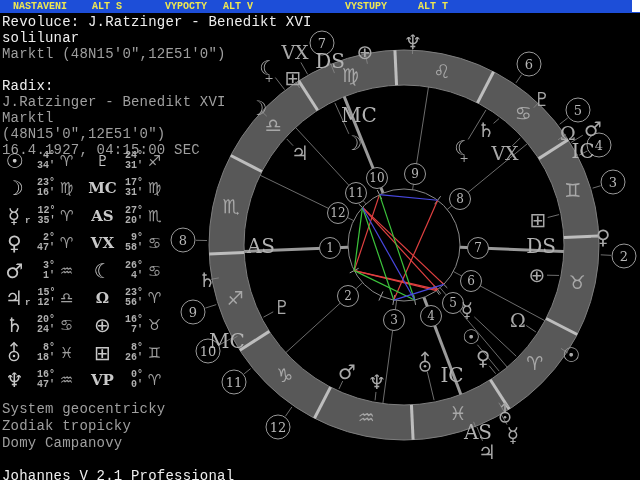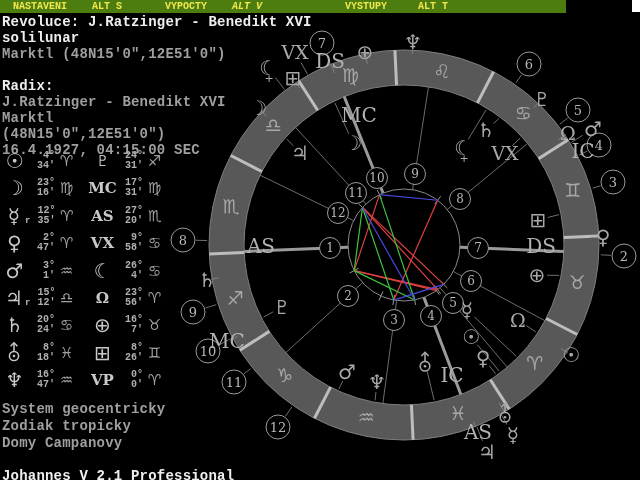--- a/index.html
+++ b/index.html
@@ -1,44 +1,44 @@
 <!DOCTYPE html>
 <html><head>
 <meta charset="utf-8">
 <style>
   html,body{margin:0;padding:0;background:#000;}
   #screen{position:relative;width:640px;height:480px;background:#000;overflow:hidden;
           font-family:"Liberation Mono","DejaVu Sans Mono",monospace;}
   
-  #menubar{position:absolute;left:0;top:0;width:566px;height:13px;background:#4d7c0f;}
+  #menubar{position:absolute;left:0;top:0;width:640px;height:13px;background:#1d4ed8;}
   .menu-item{position:absolute;top:1px;color:#f0e850;font-weight:bold;font-size:10px;letter-spacing:0px;}
   #corner-block{position:absolute;left:632px;top:0;width:8px;height:12px;background:#fff;}
   
-  .tline{position:absolute;left:2px;font-size:14px;font-weight:bold;white-space:pre;letter-spacing:0.2px;}
+  .tline{position:absolute;left:2px;font-size:14px;font-weight:normal;white-space:pre;letter-spacing:0.2px;}
   .bright{color:#efefef;}
   .dim{color:#9f9f9f;}
   
   #postable{position:absolute;left:0px;top:147px;width:165px;}
   .prow{position:absolute;height:28px;display:flex;align-items:center;}
   .pg{width:30px;text-align:center;color:#c8c8c8;font-family:"DejaVu Sans",sans-serif;font-size:20px;line-height:22px;}
   .pg.serif{font-family:"DejaVu Serif",serif;font-size:15px;font-weight:bold;color:#c8c8c8;}
   .nums{width:27px;text-align:right;color:#b0b0b0;font-size:10px;font-weight:bold;line-height:10px;}
   .sg{width:24px;text-align:center;color:#a0a0a0;font-family:"DejaVu Sans",sans-serif;font-size:15px;}
   .sub{color:#b0b0b0;font-size:9px;font-weight:bold;margin-left:-3px;margin-top:10px;font-family:"Liberation Mono",monospace;}
   svg text{user-select:none;}
 </style>
 </head>
 <body>
 
 <div id="screen">
   <div id="menubar">
     <span class="menu-item" style="left: 13px;">NASTAVENI</span>
     <span class="menu-item" style="left: 92px;">ALT S</span>
     <span class="menu-item" style="left: 165px;">VYPOCTY</span>
-    <span class="menu-item" style="left: 232px; font-style: italic;">ALT V</span>
+    <span class="menu-item" style="left: 223px;">ALT V</span>
     <span class="menu-item" style="left: 345px; text-align: center;">VYSTUPY</span>
     <span class="menu-item" style="left: 418px;">ALT T</span>
   </div>
   <div id="corner-block"></div>
 
   <div class="tline bright" style="top:14px">Revoluce: J.Ratzinger - Benedikt XVI</div>
   <div class="tline bright" style="top:30px">solilunar</div>
   <div class="tline dim" style="top:46px">Marktl (48N15'0",12E51'0")</div>
   <div class="tline bright" style="top:78px">Radix:</div>
   <div class="tline dim" style="top:94px">J.Ratzinger - Benedikt XVI</div>

